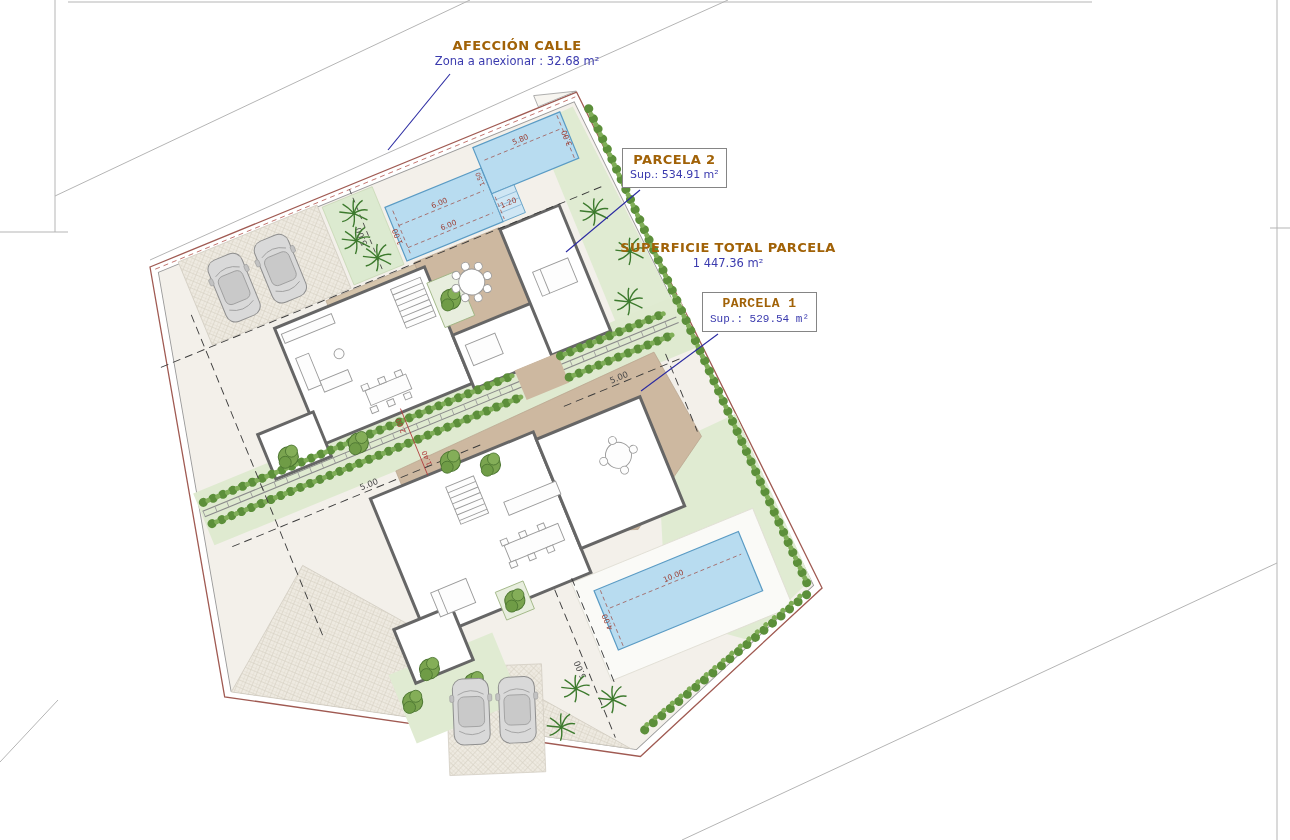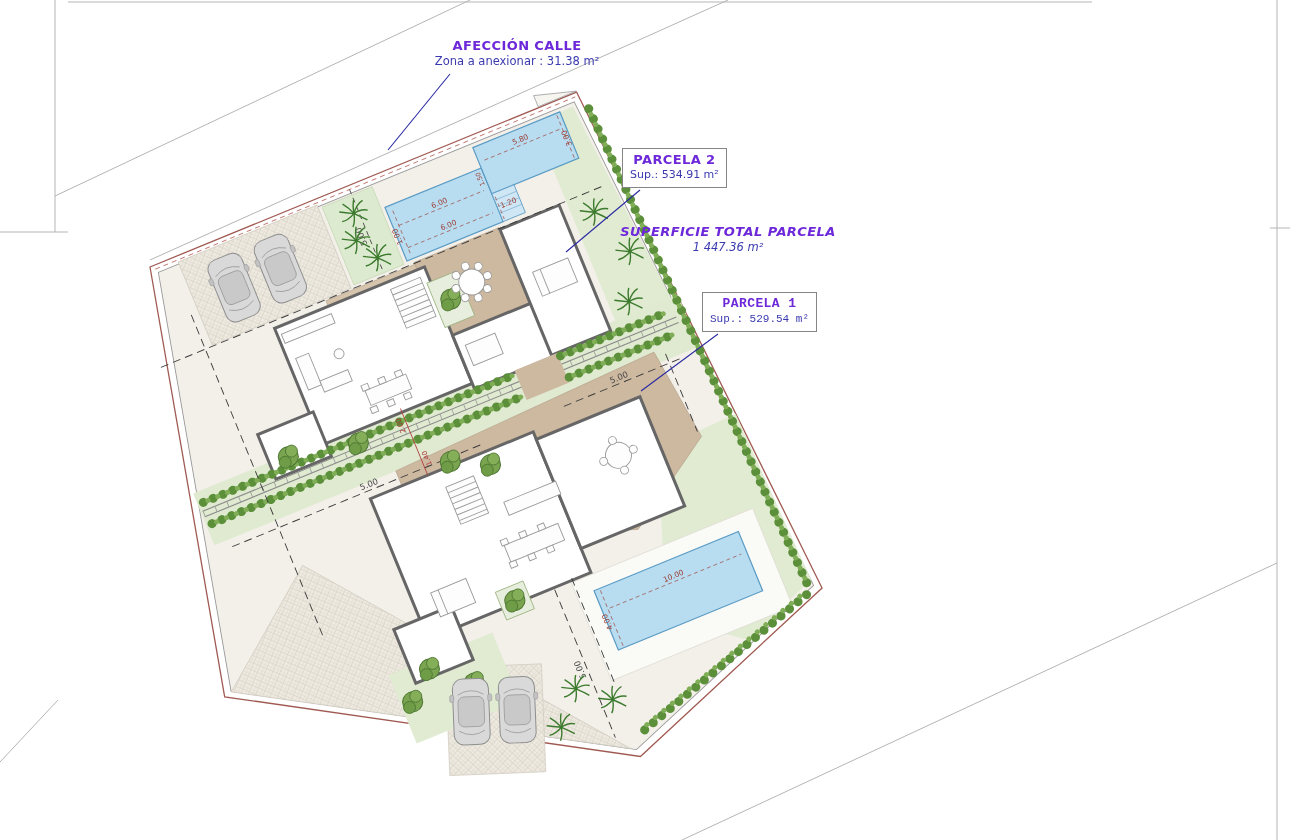--- a/index.html
+++ b/index.html
@@ -1,20 +1,20 @@
 <!DOCTYPE html>
 <html><head>
 <meta charset="utf-8">
 <style>
   html,body{margin:0;padding:0;background:#ffffff;}
   #canvas{position:relative;width:1290px;height:840px;background:#fff;overflow:hidden;
           font-family:"DejaVu Sans",sans-serif;}
   #plan-svg{position:absolute;left:0;top:0;}
   .free-label{position:absolute;text-align:center;pointer-events:none;}
-  .anno-title{font-weight:bold;font-size:13px;color:#6d28d9;letter-spacing:.4px;line-height:1.25;}
+  .anno-title{font-weight:bold;font-size:13px;color:#a16207;letter-spacing:.4px;line-height:1.25;}
   .anno-sub{font-size:11.5px;color:#3a3aae;line-height:1.3;}
   .label-box{position:absolute;background:#fff;border:1px solid #858585;padding:3px 7px 4px;text-align:center;}
   .label-box .anno-title{font-size:13px;}
   .label-box .anno-sub{font-size:11px;}
 </style>
 </head>
 <body>
 
 <div id="canvas">
 
@@ -268,29 +268,29 @@
 
   <g stroke="#2a2aa2" stroke-width="1.1">
     <line x1="450" y1="74" x2="388" y2="150"></line>
     <line x1="640" y1="190" x2="566" y2="252"></line>
     <line x1="718" y1="334" x2="641" y2="391"></line>
   </g>
 </svg>
 
 <div class="free-label" style="left:387px;top:38px;width:260px;">
   <div class="anno-title">AFECCIÓN CALLE</div>
-  <div class="anno-sub">Zona a anexionar : 31.38 m²</div>
+  <div class="anno-sub">Zona a anexionar : 32.68 m²</div>
 </div>
 
 <div class="label-box" style="left:622px;top:148px;min-width:84px;">
   <div class="anno-title">PARCELA 2</div>
   <div class="anno-sub">Sup.: 534.91 m²</div>
 </div>
 
-<div class="free-label" style="left:600px;top:224px;width:256px;font-style:italic;">
+<div class="free-label" style="left:600px;top:240px;width:256px;">
   <div class="anno-title">SUPERFICIE TOTAL PARCELA</div>
   <div class="anno-sub">1 447.36 m²</div>
 </div>
 
 <div class="label-box" style="left:702px;top:292px;min-width:86px;font-family:Liberation Mono, monospace;">
   <div class="anno-title">PARCELA 1</div>
   <div class="anno-sub">Sup.: 529.54 m²</div>
 </div>
 
 </div>

